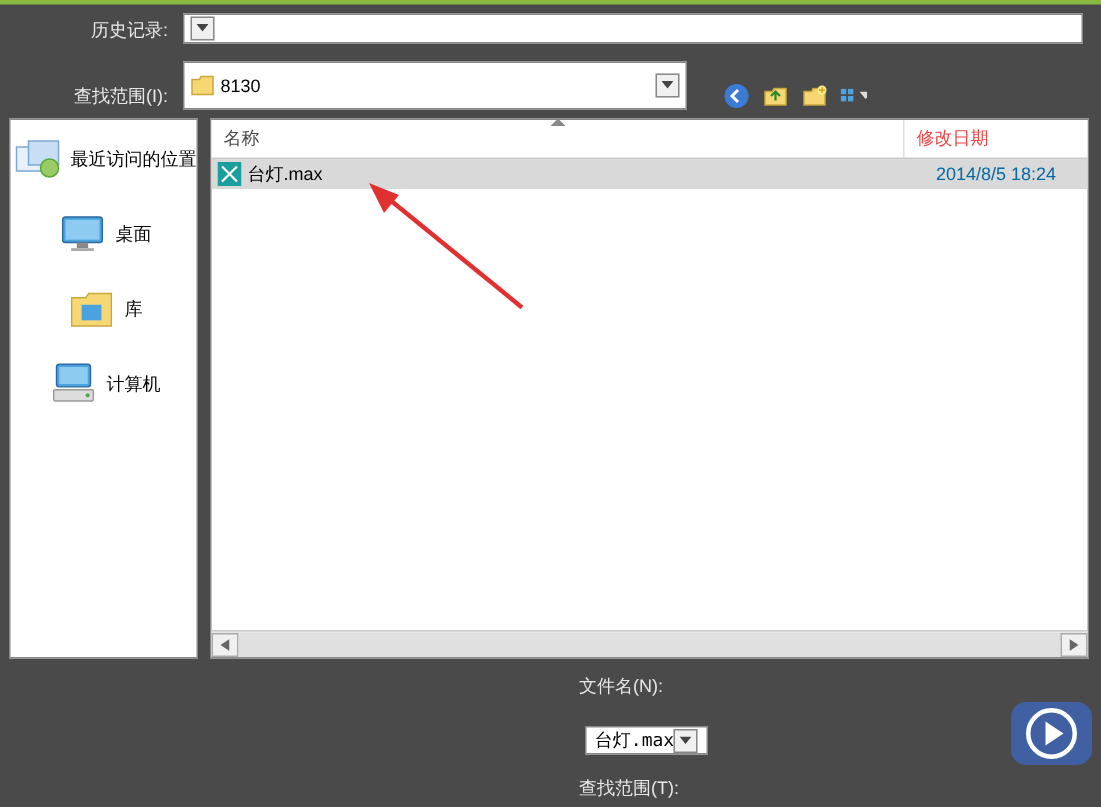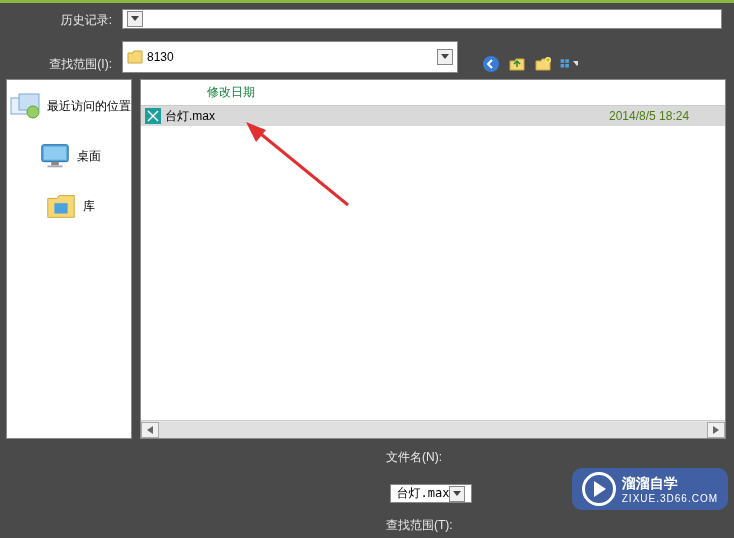--- a/index.html
+++ b/index.html
@@ -24,27 +24,27 @@
 .main-area { display: flex; height: 360px; }
 
 .sidebar { width: 126px; background: #fff; border: 1px solid #888; margin-left: 6px; display: flex; flex-direction: column; align-items: center; padding-top: 8px; gap: 14px; }
 .sidebar-item { display: flex; flex-direction: row; align-items: center; gap: 4px; cursor: pointer; }
 .sidebar-item .icon-wrap { width: 36px; height: 36px; display: flex; align-items: center; justify-content: center; }
 .sidebar-item .label { color: #000; font-size: 12px; }
 
 .file-panel { flex: 1; background: #fff; border: 1px solid #888; margin: 0 8px; display: flex; flex-direction: column; position: relative; }
 .file-header { display: flex; border-bottom: 1px solid #ccc; background: #fff; }
 .file-header .col-name { flex: 1; padding: 4px 8px; color: #4a4a4a; border-right: 1px solid #e0e0e0; position: relative; }
-.file-header .col-date { width: 122px; padding: 4px 8px; color: #15803d; text-align: right; }
+.file-header .col-date { width: 122px; padding: 4px 8px; color: #ef4444; }
 .sort-tri { position: absolute; top: -1px; left: 50%; transform: translateX(-50%); border-left: 5px solid transparent; border-right: 5px solid transparent; border-bottom: 5px solid #888; }
 
 .file-row { display: flex; align-items: center; background: #d9d9d9; height: 20px; }
 .file-row .file-icon { width: 16px; height: 16px; margin: 0 4px; }
 .file-row .file-name { flex: 1; color: #000; }
-.file-row .file-date { width: 122px; color: #4d7c0f; padding: 0 6px; }
+.file-row .file-date { width: 122px; color: #0369a1; padding: 0 6px; text-align: center; }
 
 .scrollbar-h { display: flex; align-items: center; height: 18px; background: #e8e8e8; border-top: 1px solid #ccc; }
 .sb-btn { width: 18px; height: 16px; background: #f0f0f0; border: 1px solid #aaa; display: flex; align-items: center; justify-content: center; cursor: pointer; }
 .sb-track { flex: 1; background: #e0e0e0; height: 16px; }
 
 .arrow-overlay { position: absolute; top: 120px; left: 238px; width: 120px; height: 90px; pointer-events: none; z-index: 10; }
 
 .bottom-area { padding: 10px 12px 0 140px; }
 .bottom-row { display: flex; align-items: center; margin-bottom: 14px; gap: 18px; flex-direction: column; }
 .bottom-row .label { color: #e8e8e8; width: 90px; }
@@ -146,24 +146,39 @@
     </div>
     <div class="sidebar-item">
       <div class="icon-wrap">
           <svg viewBox="0 0 36 36" width="34" height="34">
             <path d="M4 10 L14 10 L16 7 L32 7 L32 30 L4 30 Z" fill="#f7d774" stroke="#c9a83a"></path>
             <rect x="11" y="15" width="14" height="11" fill="#4aa3df"></rect>
           </svg>
         </div>
       <div class="label">库</div>
     </div>
+    <div class="sidebar-item">
+      <div class="icon-wrap">
+          <svg viewBox="0 0 36 36" width="34" height="34">
+            <rect x="6" y="4" width="24" height="16" rx="2" fill="#4aa3df" stroke="#2a6aa0"></rect>
+            <rect x="8" y="6" width="20" height="12" fill="#8ecbf0"></rect>
+            <rect x="4" y="22" width="28" height="8" rx="1" fill="#ddd" stroke="#999"></rect>
+            <circle cx="28" cy="26" r="1.5" fill="#5a5"></circle>
+          </svg>
+        </div>
+      <div class="label">计算机</div>
+    </div>
   </div>
 
   <div class="file-panel">
     <div class="file-header">
+      <div class="col-name">
+        <span>名称</span>
+        <div class="sort-tri"></div>
+      </div>
       <div class="col-date">修改日期</div>
     </div>
     <div class="file-row">
       <svg class="file-icon" viewBox="0 0 16 16">
           <rect width="16" height="16" fill="#1a9e9e"></rect>
           <path d="M3 3 L8 8 L13 3 M3 13 L8 8 L13 13" stroke="#fff" stroke-width="1.5" fill="none"></path>
         </svg>
       <div class="file-name">台灯.max</div>
       <div class="file-date">2014/8/5 18:24</div>
     </div>
@@ -203,17 +218,13 @@
   </div>
   <div class="bottom-row">
     <div class="label">查找范围(T):</div>
   </div>
 </div>
 
 <div class="watermark">
   <div class="watermark-play">
       <div class="tri"></div>
     </div>
-  <div class="watermark-text">
-    <div class="t1">溜溜自学</div>
-    <div class="t2">ZIXUE.3D66.COM</div>
-  </div>
 </div>
 
 </body></html>

